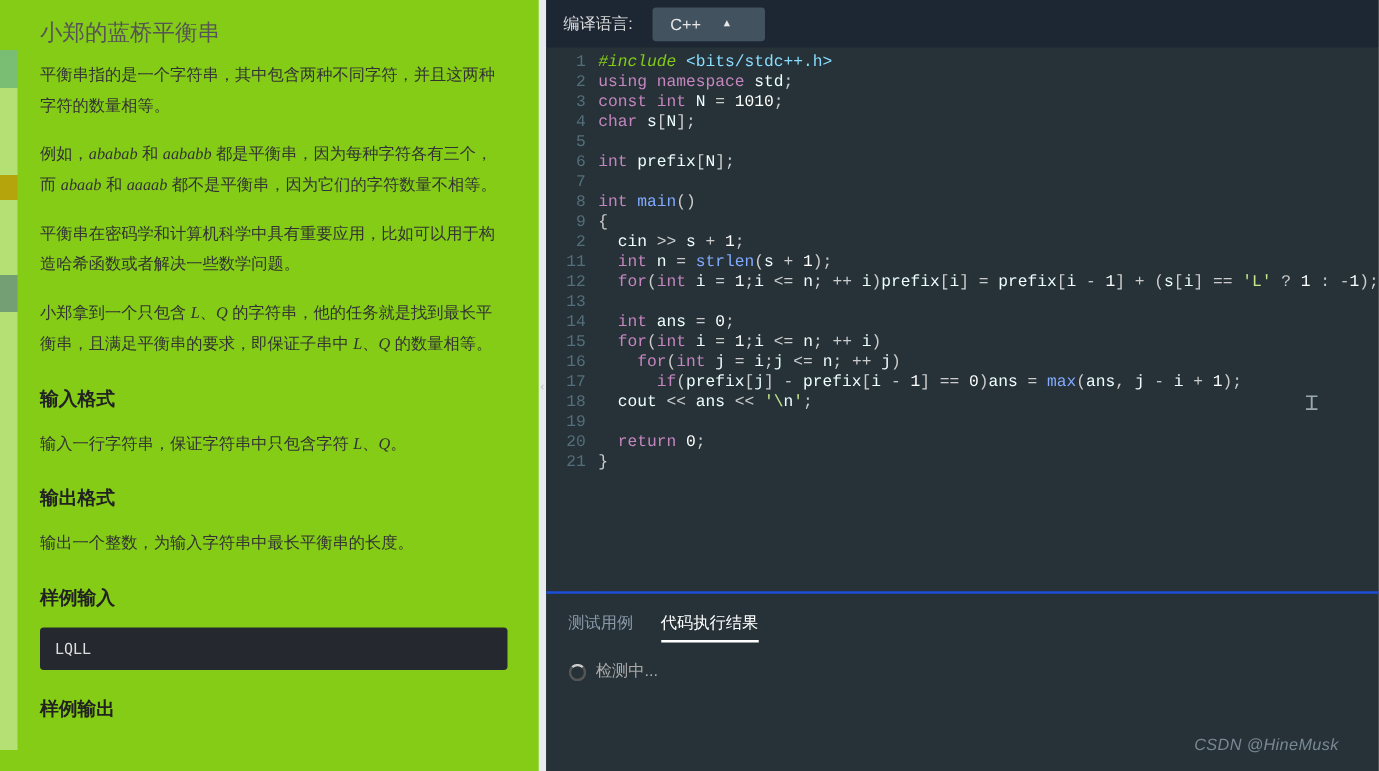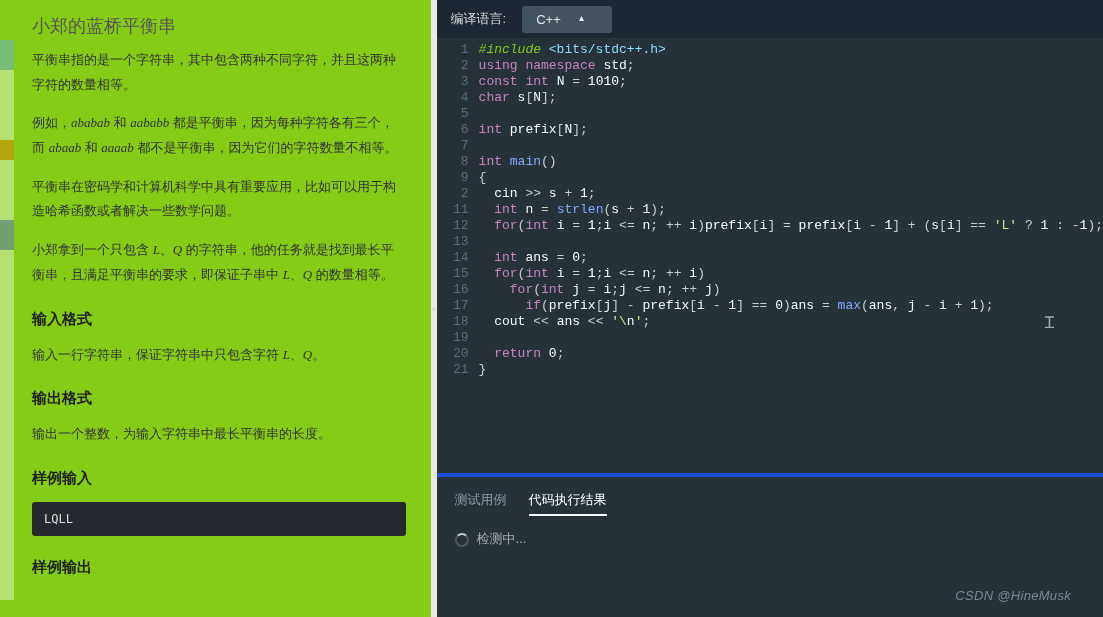--- a/index.html
+++ b/index.html
@@ -24,21 +24,21 @@
 .ln-col div { height: 16px; }
 .code-col { padding: 4px 0; color: #ccc; white-space: pre; }
 .code-col div { height: 16px; }
 .k-pre { color: #84cc16; font-style: italic; }
 .k-type { color: #c586c0; }
 .k-inc  { color: #89ddff; }
 .k-str  { color: #c3e88d; }
 .k-num  { color: #ffffff; }
 .k-id   { color: #eeffff; }
 .k-fn   { color: #82aaff; }
-.bottom-pane { height: 144px; background: #263238; border-top: 4px solid #1d4ed8; color: #aaa; padding: 14px 18px; font-size: 13px; }
+.bottom-pane { height: 144px; background: #263238; border-top: 2px solid #1d4ed8; color: #aaa; padding: 14px 18px; font-size: 13px; }
 .tabs { display: flex; gap: 22px; margin-bottom: 14px; }
 .tab { color: #8a9aa9; cursor: pointer; padding-bottom: 5px; }
 .tab.active { color: #fff; border-bottom: 2px solid #fff; }
 .spinner { display: inline-block; width: 14px; height: 14px; border: 2px solid #555; border-top-color: #ccc; border-radius: 50%; margin-right: 8px; vertical-align: middle; animation: sp 1s linear infinite; }
 @keyframes sp { to { transform: rotate(360deg); } }
 .watermark { position: absolute; bottom: 14px; right: 32px; color: #7a8894; font-size: 13px; font-style: italic; letter-spacing: .3px; }
 .text-cursor-icon { position: absolute; right: 48px; top: 314px; color: #9aa; font-size: 16px; pointer-events:none; }
 .divider-grab { width: 6px; background: #e9ecef; cursor: col-resize; display:flex; align-items:center; justify-content:center; color:#bbb; font-size:9px; }
 </style>
 </head>

